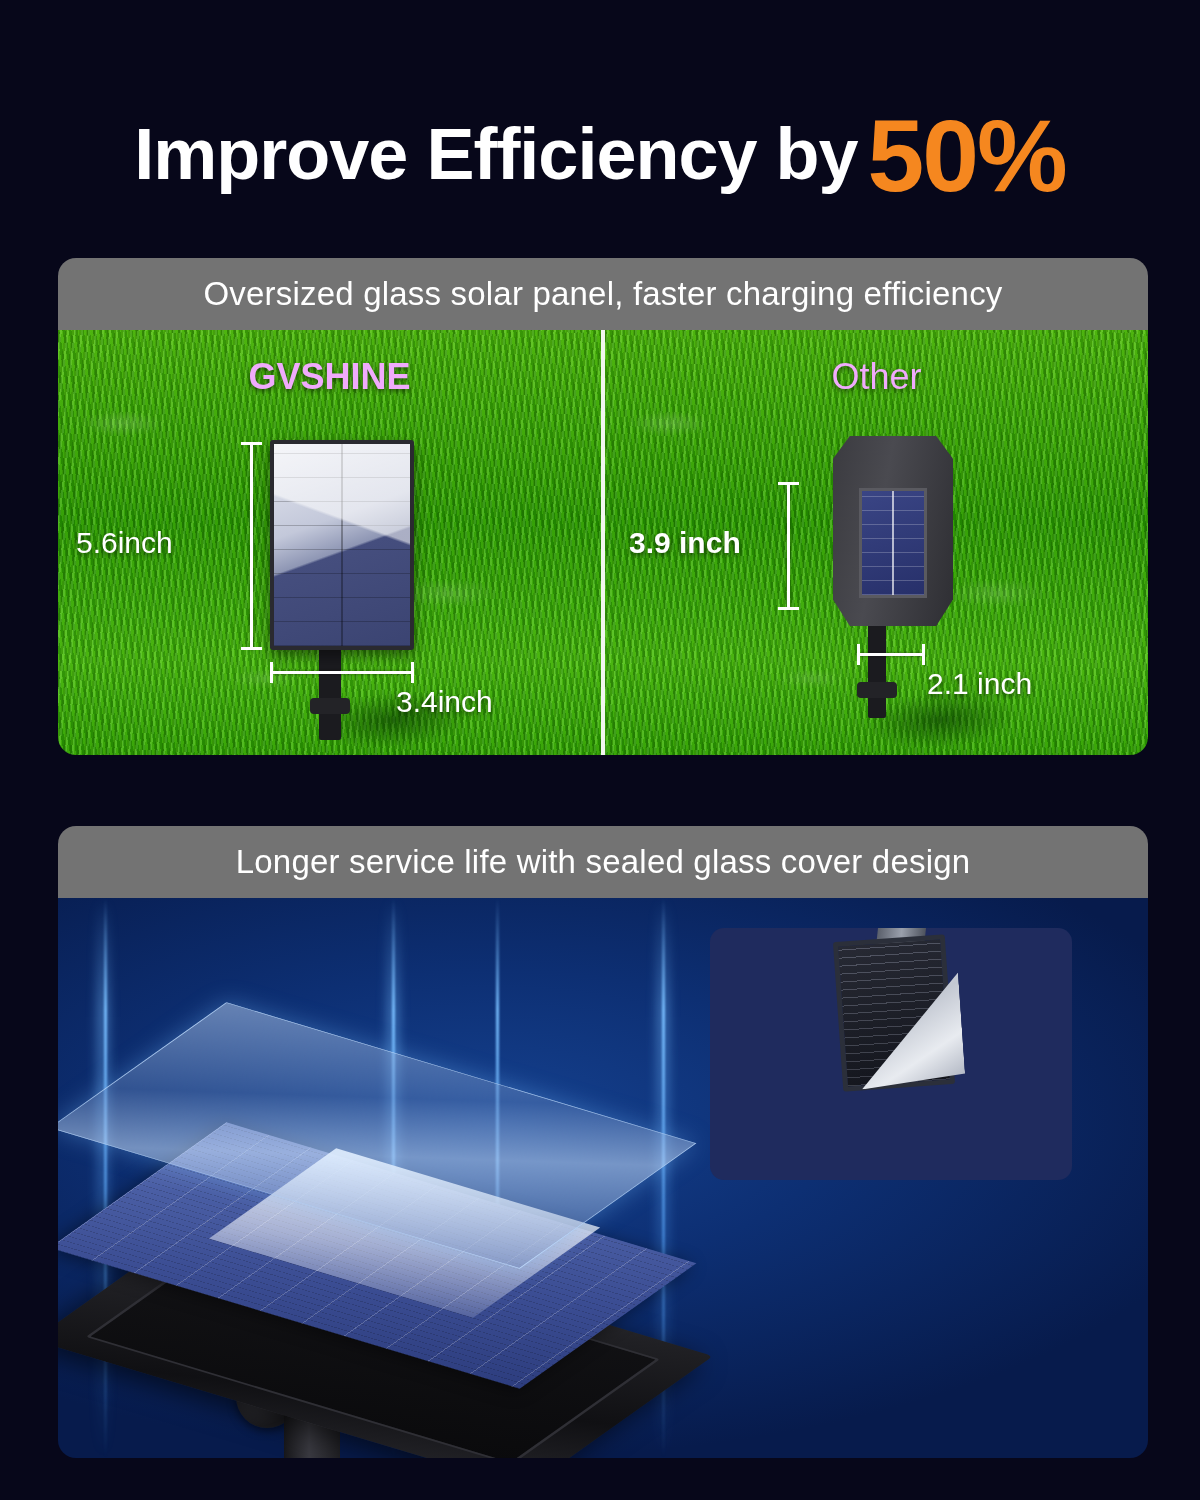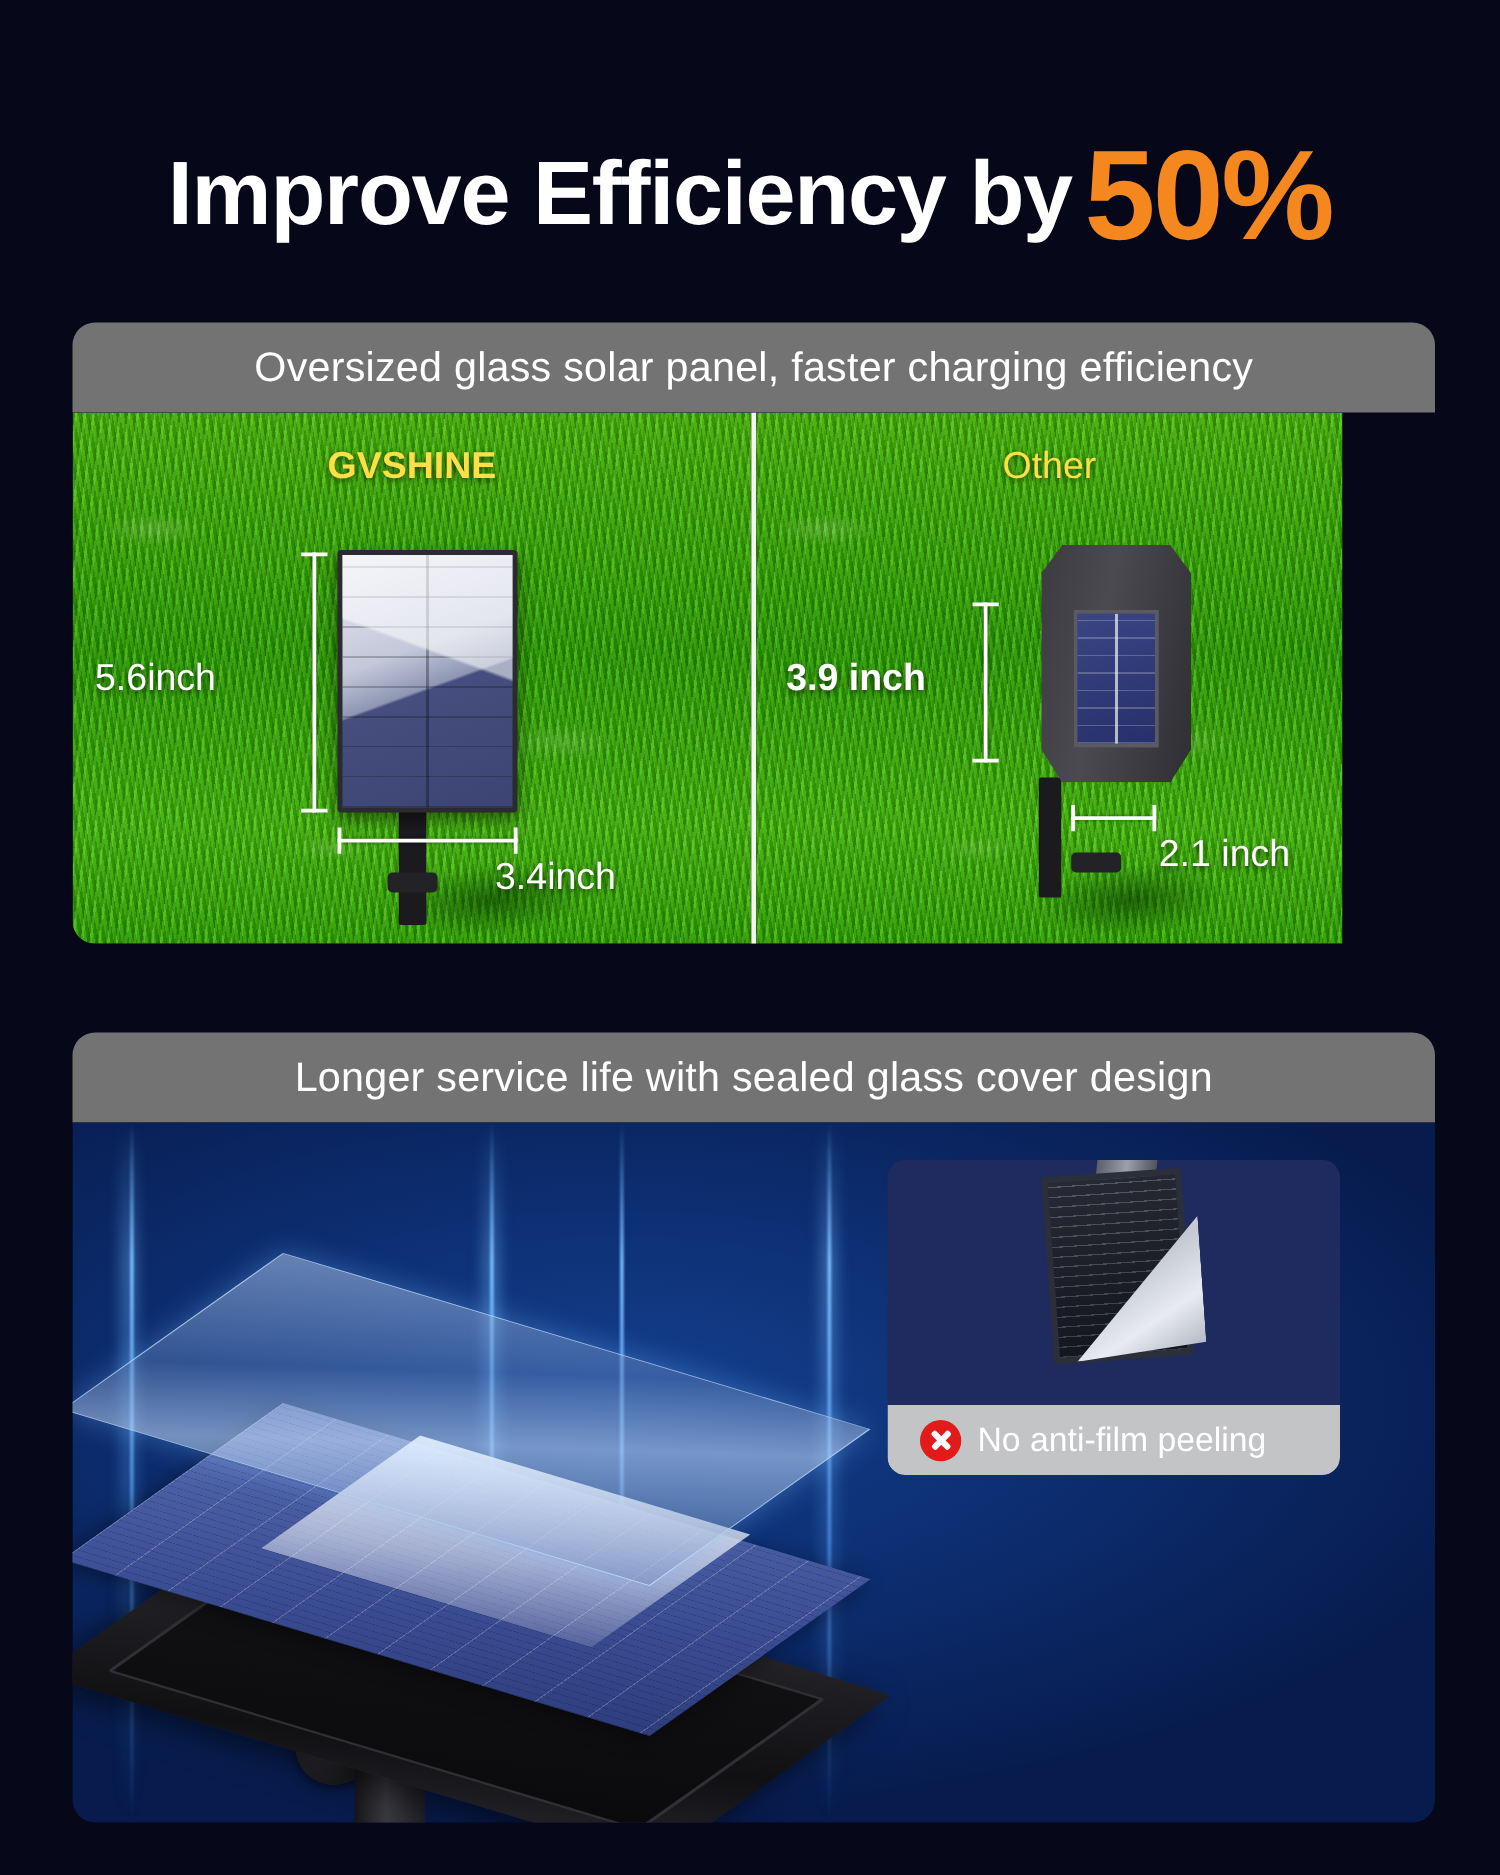--- a/index.html
+++ b/index.html
@@ -42,41 +42,41 @@
   
   #banner1 { left: 58px; top: 258px; width: 1090px; height: 72px; }
   .grass-wrap {
     position: absolute; left: 58px; top: 330px; width: 1090px; height: 425px;
     border-radius: 0 0 18px 18px; overflow: hidden;
     display: flex;
   }
   .grass-half { position: relative; height: 100%; overflow: hidden; }
   .grass-half.left { width: 543px; }
   .grass-divider { width: 4px; background: #f2f6ef; height: 100%; }
-  .grass-half.right { width: 469px; padding-left: 14px; }
+  .grass-half.right { width: 543px; padding-left: 14px; }
 
   .grass-bg {
     position: absolute; inset: 0;
     background:
       radial-gradient(ellipse 60px 18px at 12% 22%, rgba(255,255,255,.14), transparent 70%),
       radial-gradient(ellipse 70px 20px at 72% 62%, rgba(255,255,255,.12), transparent 70%),
       radial-gradient(ellipse 50px 14px at 38% 82%, rgba(255,255,255,.10), transparent 70%),
       repeating-linear-gradient(97deg, rgba(0,0,0,.16) 0 2px, rgba(255,255,255,.10) 2px 4px, rgba(0,0,0,.06) 4px 7px),
       repeating-linear-gradient(80deg, rgba(0,60,0,.22) 0 3px, rgba(120,210,60,.16) 3px 6px),
       linear-gradient(#5db328, #3f9a1c 45%, #59b42a 78%, #44a01e);
     filter: saturate(1.25);
   }
   .grass-shadow {
     position: absolute; bottom: 6px; left: 48%; width: 150px; height: 58px;
     background: radial-gradient(ellipse at center, rgba(0,40,0,.50), rgba(0,40,0,0) 70%);
     transform: skewX(-22deg);
   }
   .brand-label {
     position: absolute; top: 26px; left: 0; width: 100%;
-    text-align: center; color: #fde047; font-size: 30px; font-weight: 700;
+    text-align: center; color: #f0abfc; font-size: 36px; font-weight: 700;
     text-shadow: 0 2px 5px rgba(0,0,0,.55);
   }
   .brand-label.thin { font-weight: 400; }
 
   
   .panel-big {
     position: absolute; left: 212px; top: 110px; width: 144px; height: 210px;
     background: #2a2a30; border-radius: 3px; padding: 4px;
     box-shadow: 0 6px 14px rgba(0,0,0,.45);
   }
@@ -383,21 +383,17 @@
     </div>
     <div class="cell-sheet"></div>
     <div class="glass-sheet"></div>
 
     <div class="inset-card" id="inset1">
       <div class="photo">
         <div class="peel-stem"></div>
         <div class="peel-panel"></div>
         <div class="peel-film"></div>
       </div>
-      <div class="callout-bar">
-        <span class="x-icon"></span>
-        <span class="callout-text">No anti-film peeling</span>
-      </div>
     </div>
 
 
   </div>
 </div>
 
 </body></html>

